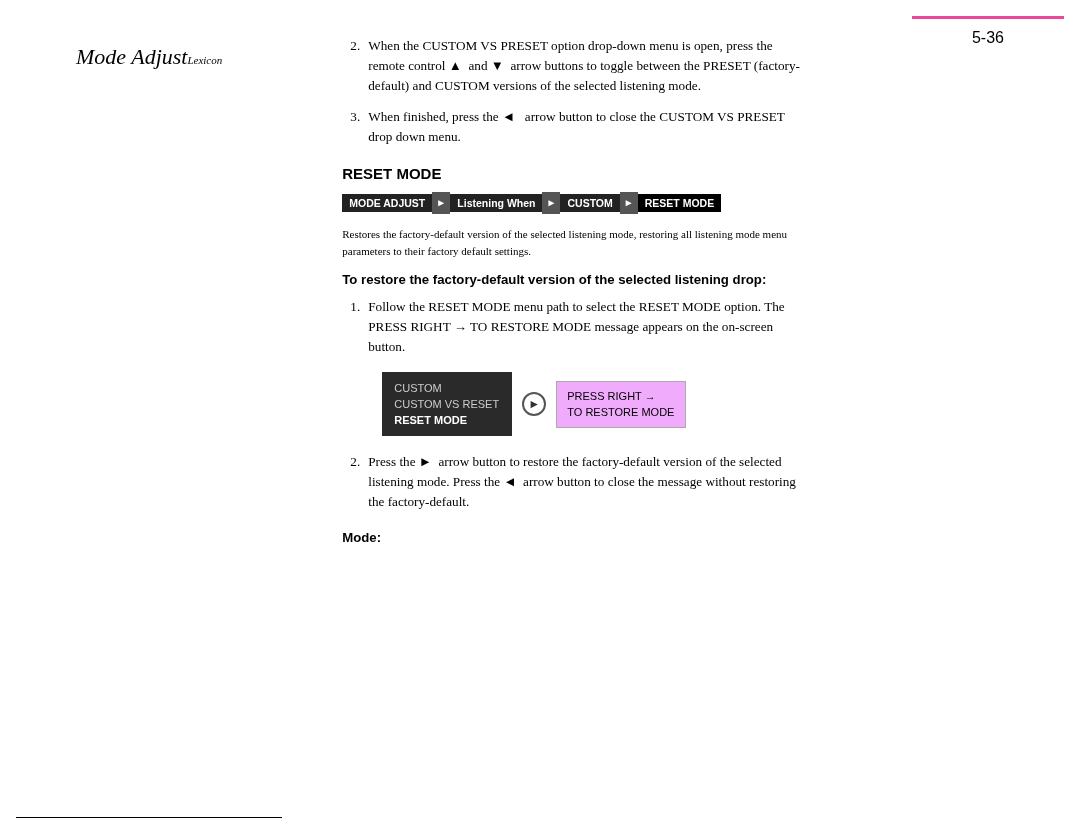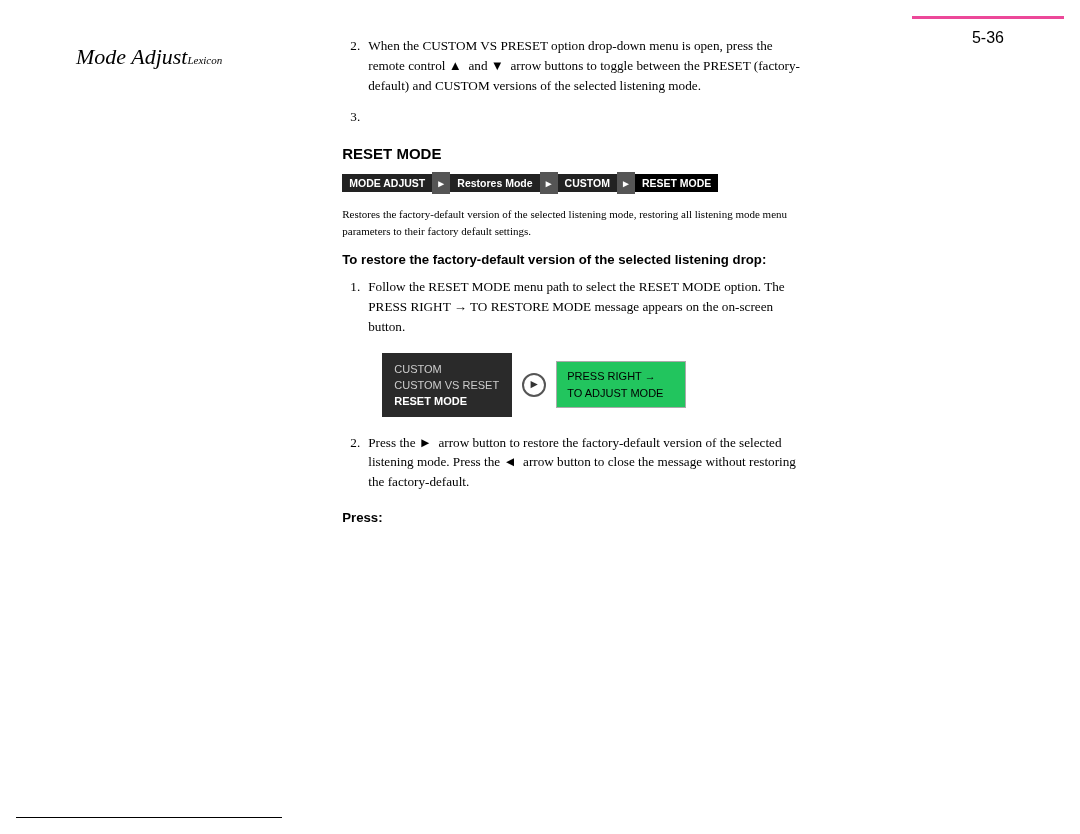--- a/index.html
+++ b/index.html
@@ -160,21 +160,21 @@
       flex-shrink: 0;
     }
 
     .message-box {
       border: 1px solid #aaa;
       padding: 6px 10px;
       font-family: Arial, sans-serif;
       font-size: 11px;
       color: #000;
       min-width: 130px;
-      background: #22c55e;
+      background: #f0abfc;
     }
 
     .message-box .msg-line {
       font-size: 11px;
       line-height: 1.5;
     }
 
     .note-heading {
       font-weight: bold;
       font-size: 13.2px;
@@ -211,30 +211,31 @@
   <div class="content">
 
     
     <div class="numbered-item">
       <span class="num">2.</span>
       <span>When the CUSTOM VS PRESET option drop-down menu is open, press the remote control ▲ &nbsp;and ▼ &nbsp;arrow buttons to toggle between the PRESET (factory-default) and CUSTOM versions of the selected listening mode.</span>
     </div>
 
     <div class="numbered-item">
       <span class="num">3.</span>
+      <span>When finished, press the ◄ &nbsp; arrow button to close the CUSTOM VS PRESET drop down menu.</span>
     </div>
 
     
     <div class="section-heading">RESET MODE</div>
 
     
     <div class="breadcrumb-bar">
       <span class="breadcrumb-item">MODE ADJUST</span>
       <span class="breadcrumb-arrow">►</span>
-      <span class="breadcrumb-item">Restores Mode</span>
+      <span class="breadcrumb-item">Listening When</span>
       <span class="breadcrumb-arrow">►</span>
       <span class="breadcrumb-item">CUSTOM</span>
       <span class="breadcrumb-arrow">►</span>
       <span class="breadcrumb-item highlight">RESET MODE</span>
     </div>
 
     
     <p class="section-desc">Restores the factory-default version of the selected listening mode, restoring all listening mode menu parameters to their factory default settings.</p>
 
     
@@ -252,32 +253,32 @@
       <div class="menu-box">
         <div class="menu-item">CUSTOM</div>
         <div class="menu-item">CUSTOM VS RESET</div>
         <div class="menu-item selected">RESET MODE</div>
       </div>
 
       <div class="arrow-right-circle">►</div>
 
       <div class="message-box">
         <div class="msg-line">PRESS RIGHT →</div>
-        <div class="msg-line">TO ADJUST MODE</div>
+        <div class="msg-line">TO RESTORE MODE</div>
       </div>
     </div>
 
     
     <div class="numbered-item">
       <span class="num">2.</span>
       <span>Press the ►&nbsp; arrow button to restore the factory-default version of the selected listening mode. Press the ◄ &nbsp;arrow button to close the message without restoring the factory-default.</span>
     </div>
 
     
-    <div class="note-heading">Press:</div>
+    <div class="note-heading">Mode:</div>
 
   </div>
 
   <div class="footer">
     <span class="footer-page">5-36</span>
   </div>
 
 </div>
 
 </body></html>

